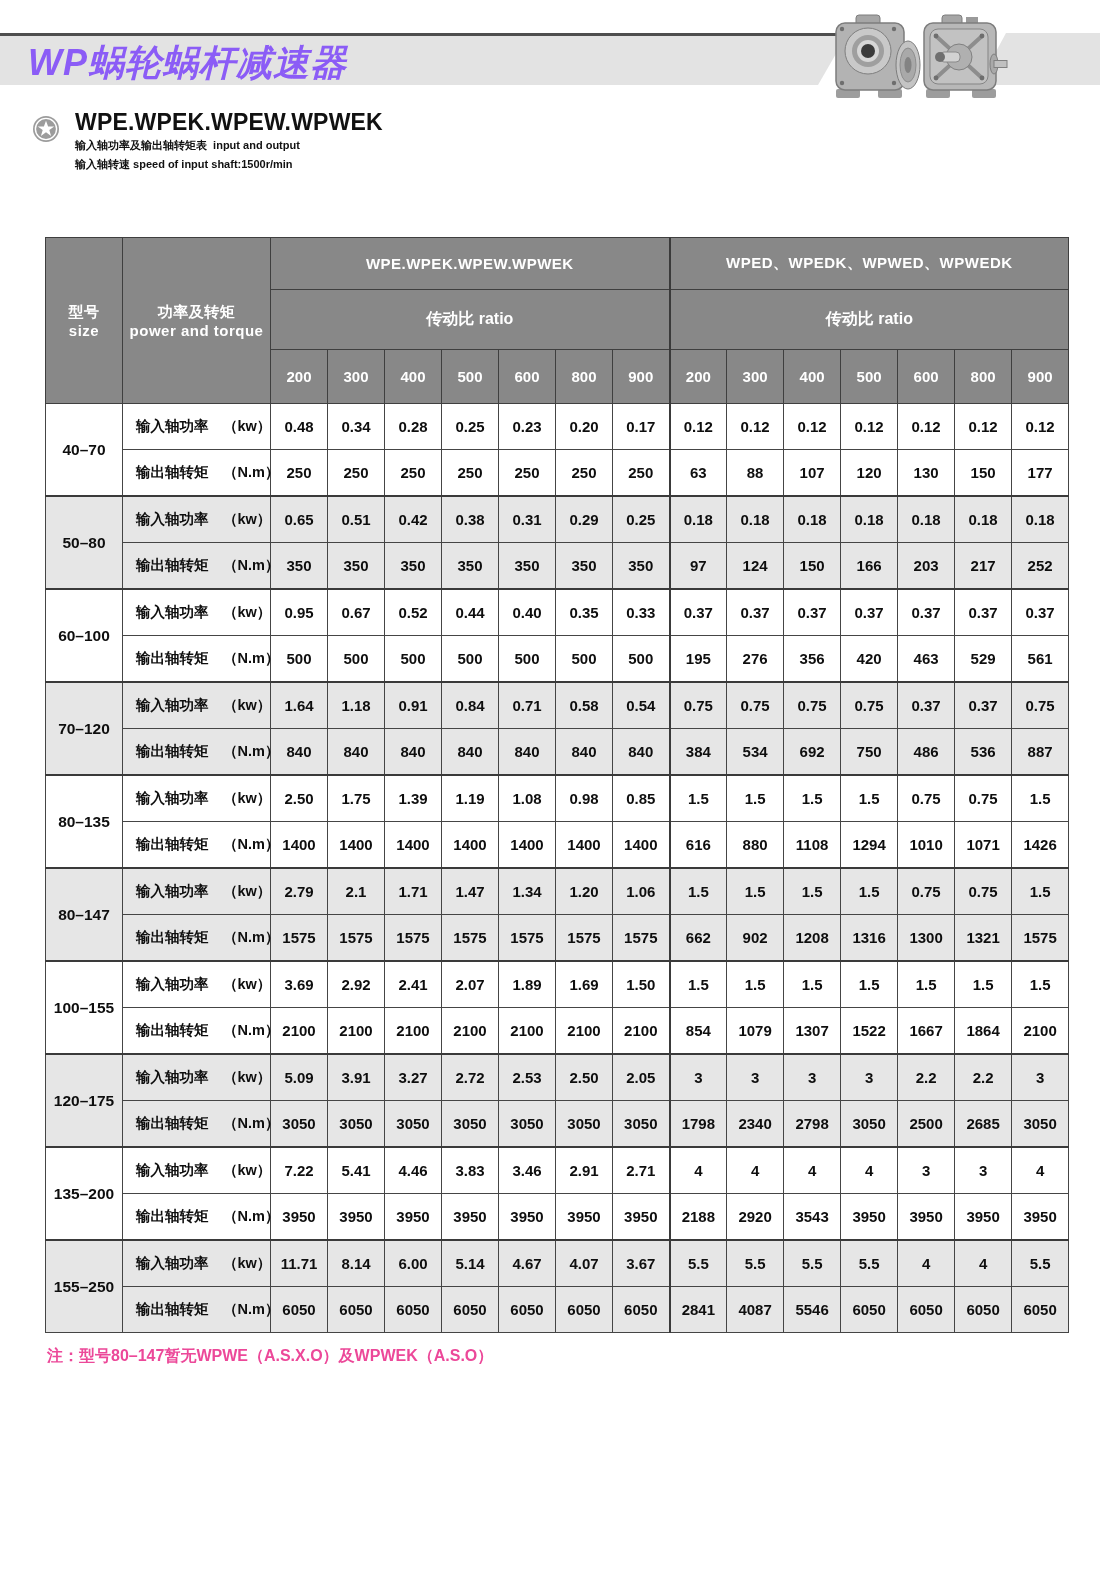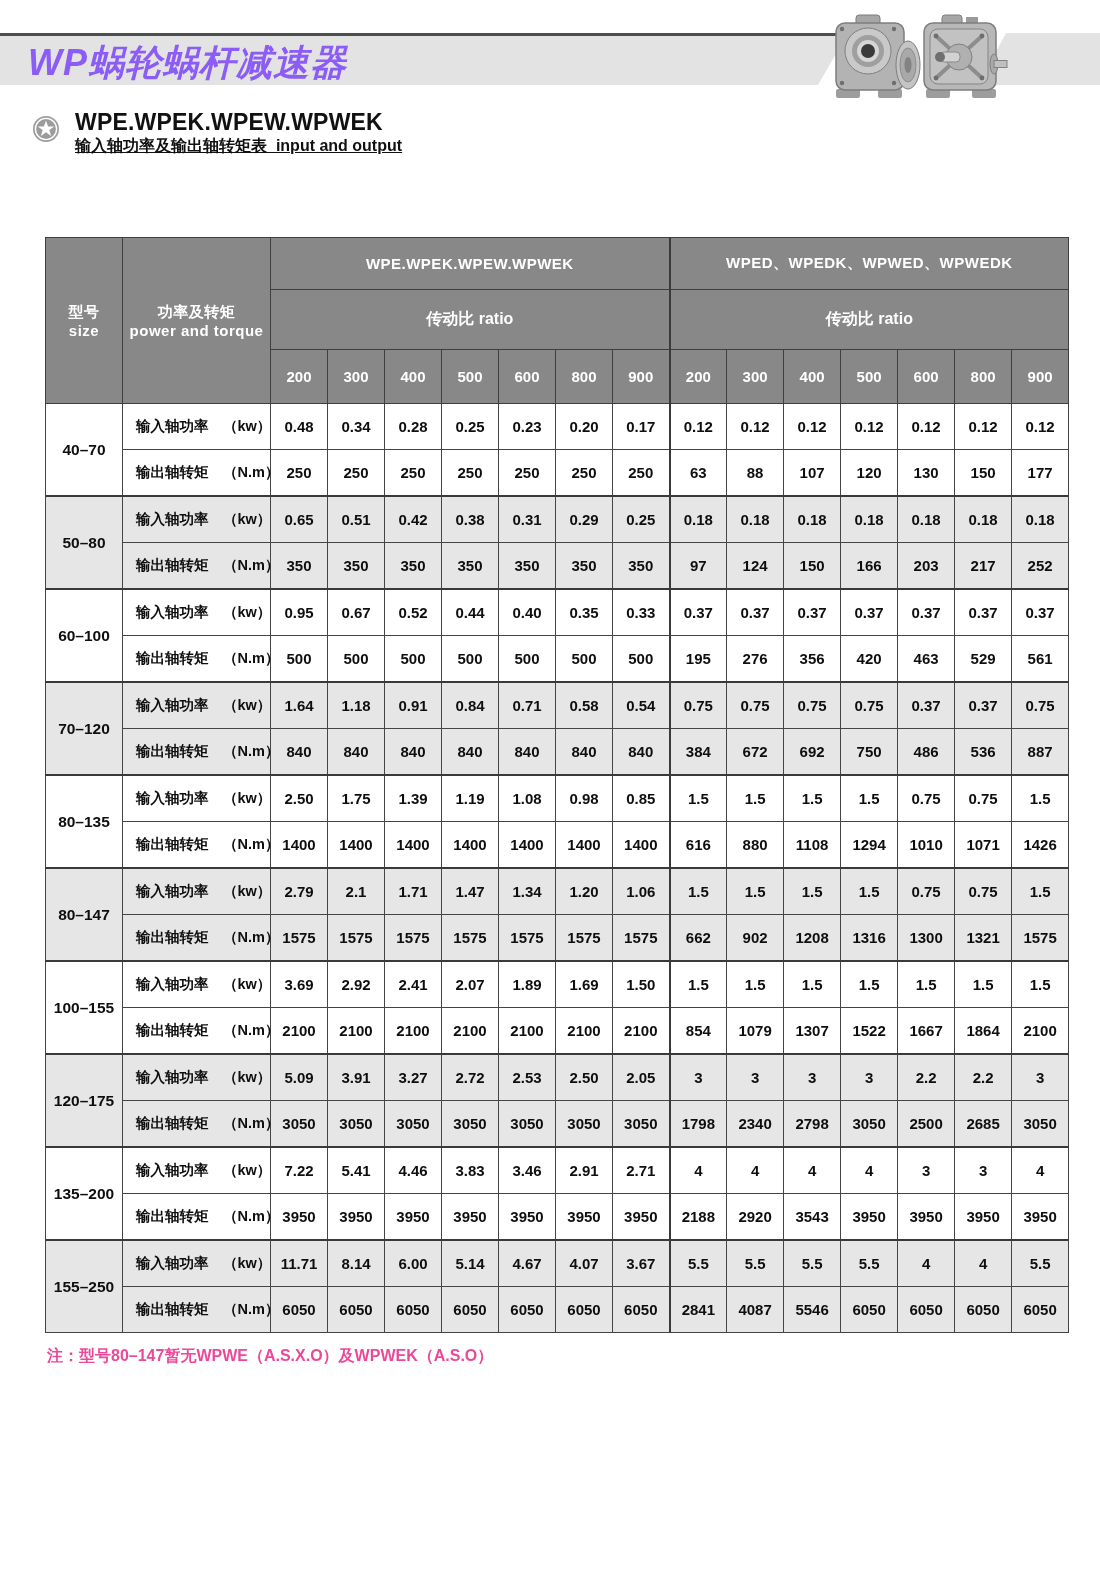--- a/index.html
+++ b/index.html
@@ -14,21 +14,21 @@
           background:var(--band-bg); clip-path:polygon(28px 0,100% 0,100% 100%,0 100%); }
   .band-title { position:absolute; left:28px; top:39px; font-size:36px; font-weight:bold;
           font-style:italic; letter-spacing:1px; color:#8b5cf6; white-space:nowrap; }
 
   .photos { position:absolute; left:826px; top:3px; width:184px; height:102px; }
 
   
   .star { position:absolute; left:32px; top:115px; width:28px; height:28px; }
   .headings { position:absolute; left:75px; top:109px; color:#111; }
   .headings .model-line { font-size:23px; font-weight:bold; line-height:27px; letter-spacing:0.2px; white-space:nowrap; }
-  .headings .sub-line { font-size:16px; font-weight:bold; line-height:19px; white-space:pre-wrap;text-decoration:underline; }
+  .headings .sub-line { font-size:11px; font-weight:bold; line-height:19px; white-space:pre-wrap; }
 
   
   .table-wrap { position:absolute; left:45px; top:237px; }
   table.spec { border-collapse:collapse; table-layout:fixed; width:1023px;
                border:1px solid #3f3f3f; }
   table.spec th, table.spec td { padding:0; }
   thead th { background:var(--header-bg); color:#fff; font-weight:bold;
              border:1px solid #3f3f3f; }
   tr.group-title-row th { height:51px; font-size:15px; letter-spacing:0.5px; }
   tr.ratio-label-row th { height:59px; font-size:16px; }
@@ -95,20 +95,21 @@
   </svg>
 
   <svg class="star" viewBox="0 0 28 28">
     <circle cx="14" cy="14" r="13" fill="#9c9c9c"></circle>
     <circle cx="14" cy="14" r="10.6" fill="none" stroke="#ffffff" stroke-width="1.4"></circle>
     <polygon fill="#ffffff" points="14,5.8 16.1,11.4 22.2,11.4 17.3,15 19.1,20.9 14,17.3 8.9,20.9 10.7,15 5.8,11.4 11.9,11.4"></polygon>
   </svg>
   <div class="headings">
     <div class="model-line">WPE.WPEK.WPEW.WPWEK</div>
     <div class="sub-line">输入轴功率及输出轴转矩表  input and output</div>
+    <div class="sub-line">输入轴转速 speed of input shaft:1500r/min</div>
   </div>
 
   <div class="table-wrap">
     <table class="spec">
       <colgroup>
         <col style="width:77px">
           <col style="width:148px">
         <col span="14" style="width:57px">
       </colgroup>
       <thead>
@@ -272,21 +273,21 @@
           <tr class="alt">
             <td class="label-cell">输出轴转矩　（N.m）</td>
             <td>840</td>
             <td>840</td>
             <td>840</td>
             <td>840</td>
             <td>840</td>
             <td>840</td>
             <td>840</td>
             <td class="group-start">384</td>
-            <td class="">672</td>
+            <td class="">534</td>
             <td class="">692</td>
             <td class="">750</td>
             <td class="">486</td>
             <td class="">536</td>
             <td class="">887</td>
           </tr>
           <tr class="block-start">
             <td class="size-cell" rowspan="2">80–135</td>
             <td class="label-cell">输入轴功率　（kw）</td>
             <td>2.50</td>

